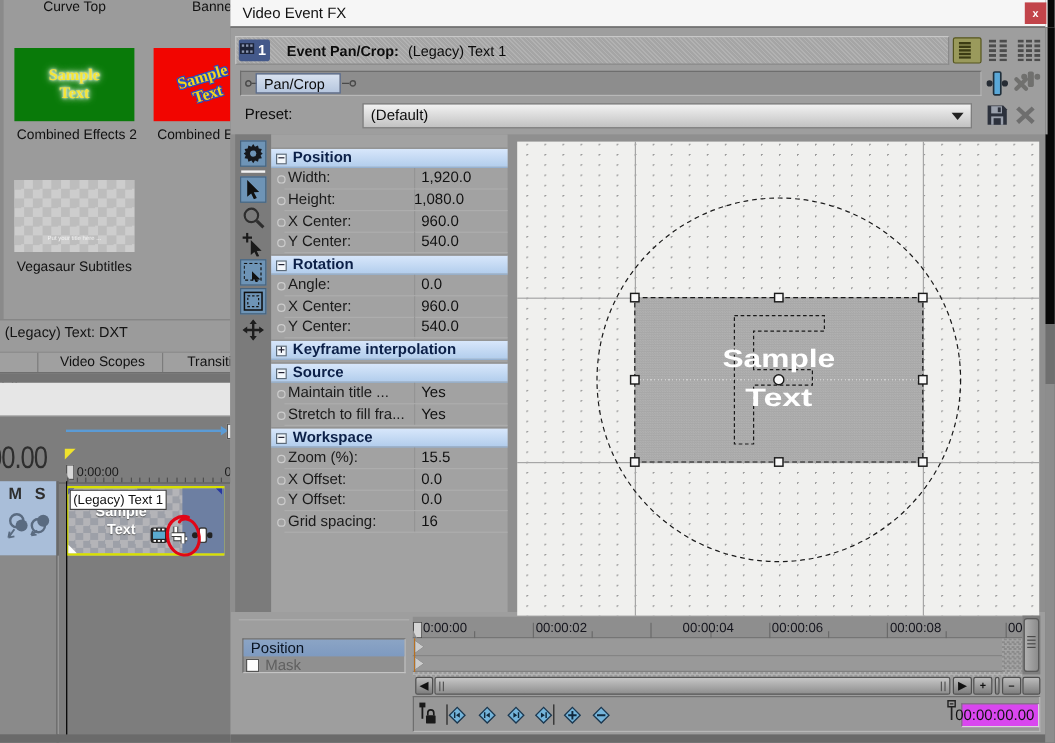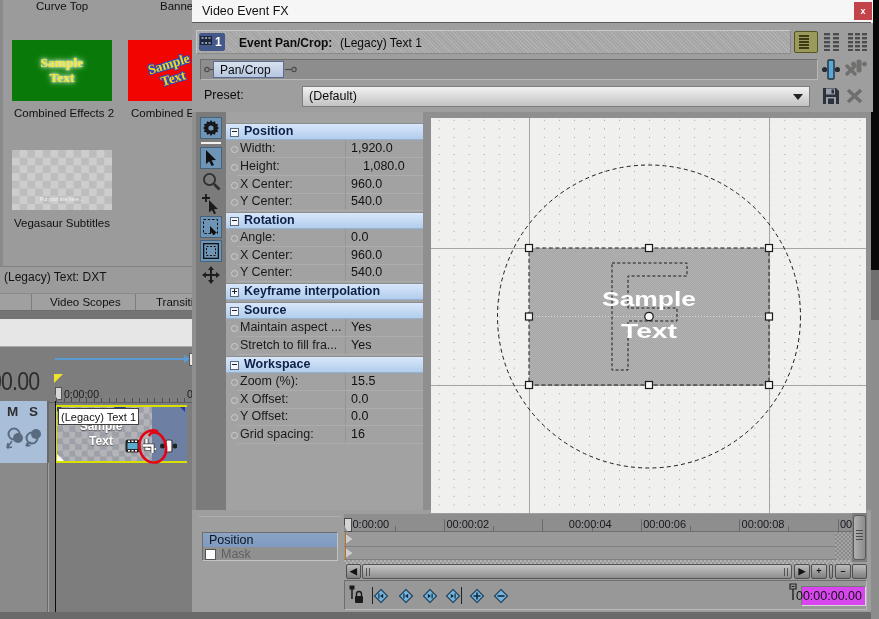--- a/index.html
+++ b/index.html
@@ -318,21 +318,21 @@
         <div class="abs" style="left:11px;top:17px;width:186px;height:1px;background:#adadad;"></div>
         <div class="abs" style="left:5px;top:6px;width:4.5px;height:4.5px;border-radius:50%;border:1px solid #cccccc;"></div>
         <div class="abs" style="left:14px;top:1px;width:104px;overflow:hidden;font-size:12.5px;color:#1a1a1a;white-space:nowrap;">Width:</div>
         <div class="abs" style="left:125px;top:1px;font-size:12.5px;color:#111;">1,920.0</div>
       </div>
       <div class="abs" style="left:0;top:46px;width:197px;height:18px;">
         <div class="abs" style="left:119px;top:0;width:1px;height:18px;background:#949494;"></div>
         <div class="abs" style="left:11px;top:17px;width:186px;height:1px;background:#adadad;"></div>
         <div class="abs" style="left:5px;top:6px;width:4.5px;height:4.5px;border-radius:50%;border:1px solid #cccccc;"></div>
         <div class="abs" style="left:14px;top:1px;width:104px;overflow:hidden;font-size:12.5px;color:#1a1a1a;white-space:nowrap;">Height:</div>
-        <div class="abs" style="left:137px;top:1px;font-size:12.5px;color:#111;">1,080.0</div>
+        <div class="abs" style="left:119px;top:1px;font-size:12.5px;color:#111;">1,080.0</div>
       </div>
       <div class="abs" style="left:0;top:64px;width:197px;height:18px;">
         <div class="abs" style="left:119px;top:0;width:1px;height:18px;background:#949494;"></div>
         <div class="abs" style="left:11px;top:17px;width:186px;height:1px;background:#adadad;"></div>
         <div class="abs" style="left:5px;top:6px;width:4.5px;height:4.5px;border-radius:50%;border:1px solid #cccccc;"></div>
         <div class="abs" style="left:14px;top:1px;width:104px;overflow:hidden;font-size:12.5px;color:#1a1a1a;white-space:nowrap;">X Center:</div>
         <div class="abs" style="left:125px;top:1px;font-size:12.5px;color:#111;">960.0</div>
       </div>
       <div class="abs" style="left:0;top:81px;width:197px;height:18px;">
         <div class="abs" style="left:119px;top:0;width:1px;height:18px;background:#949494;"></div>
@@ -378,21 +378,21 @@
       <div class="abs" style="left:0;top:190px;width:197px;height:17px;background:linear-gradient(#d8e7fb,#b2cdec);border-top:1px solid #8e8e8e;border-bottom:1px solid #96b2d2;box-sizing:border-box;">
         <div class="abs" style="left:4px;top:3.5px;width:9px;height:9px;background:#f4f8fc;border:1px solid #5a6a7a;box-sizing:border-box;">
           <div class="abs" style="left:1px;top:2.5px;width:5px;height:1px;background:#223;"></div>
         </div>
         <div class="abs" style="left:18px;top:0px;font-size:12.5px;font-weight:bold;color:#0c2048;">Source</div>
       </div>
       <div class="abs" style="left:0;top:207px;width:197px;height:18px;">
         <div class="abs" style="left:119px;top:0;width:1px;height:18px;background:#949494;"></div>
         <div class="abs" style="left:11px;top:17px;width:186px;height:1px;background:#adadad;"></div>
         <div class="abs" style="left:5px;top:6px;width:4.5px;height:4.5px;border-radius:50%;border:1px solid #cccccc;"></div>
-        <div class="abs" style="left:14px;top:1px;width:104px;overflow:hidden;font-size:12.5px;color:#1a1a1a;white-space:nowrap;">Maintain aspect ...</div>
+        <div class="abs" style="left:14px;top:1px;width:104px;overflow:hidden;font-size:12.5px;color:#1a1a1a;white-space:nowrap;">Maintain title ...</div>
         <div class="abs" style="left:125px;top:1px;font-size:12.5px;color:#111;">Yes</div>
       </div>
       <div class="abs" style="left:0;top:225px;width:197px;height:18px;">
         <div class="abs" style="left:119px;top:0;width:1px;height:18px;background:#949494;"></div>
         <div class="abs" style="left:11px;top:17px;width:186px;height:1px;background:#adadad;"></div>
         <div class="abs" style="left:5px;top:6px;width:4.5px;height:4.5px;border-radius:50%;border:1px solid #cccccc;"></div>
         <div class="abs" style="left:14px;top:1px;width:104px;overflow:hidden;font-size:12.5px;color:#1a1a1a;white-space:nowrap;">Stretch to fill fra...</div>
         <div class="abs" style="left:125px;top:1px;font-size:12.5px;color:#111;">Yes</div>
       </div>
       <div class="abs" style="left:0;top:244px;width:197px;height:17px;background:linear-gradient(#d8e7fb,#b2cdec);border-top:1px solid #8e8e8e;border-bottom:1px solid #96b2d2;box-sizing:border-box;">

